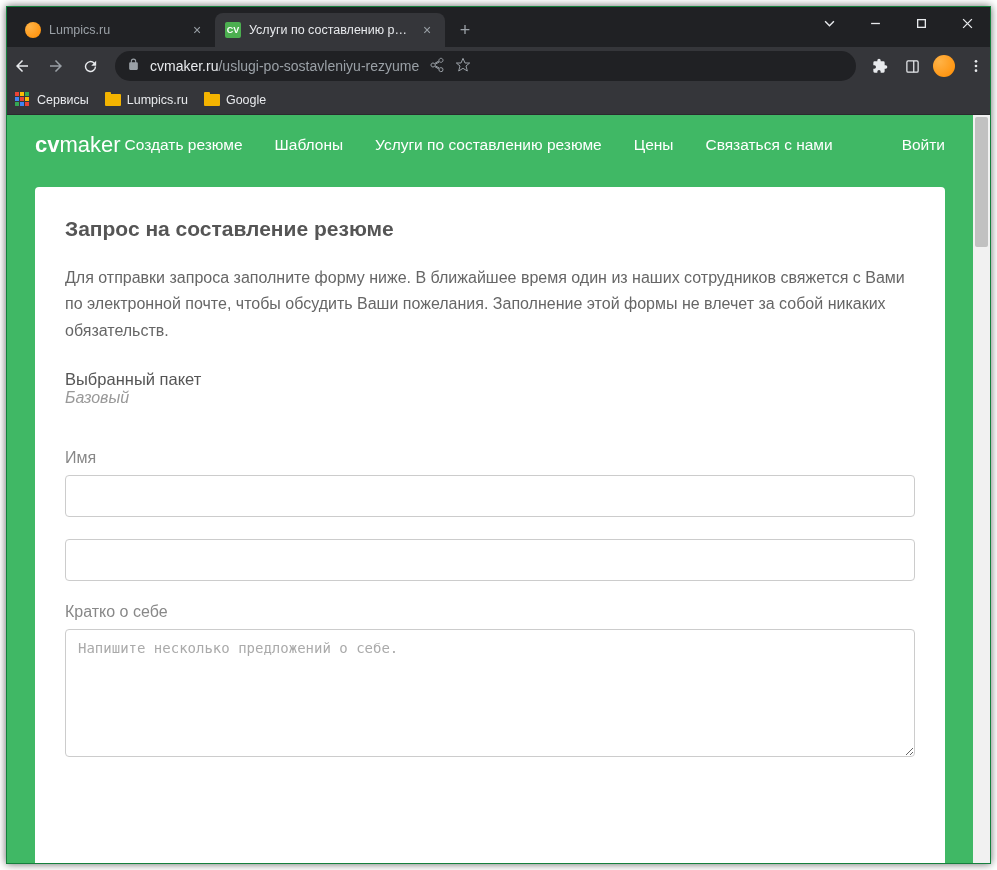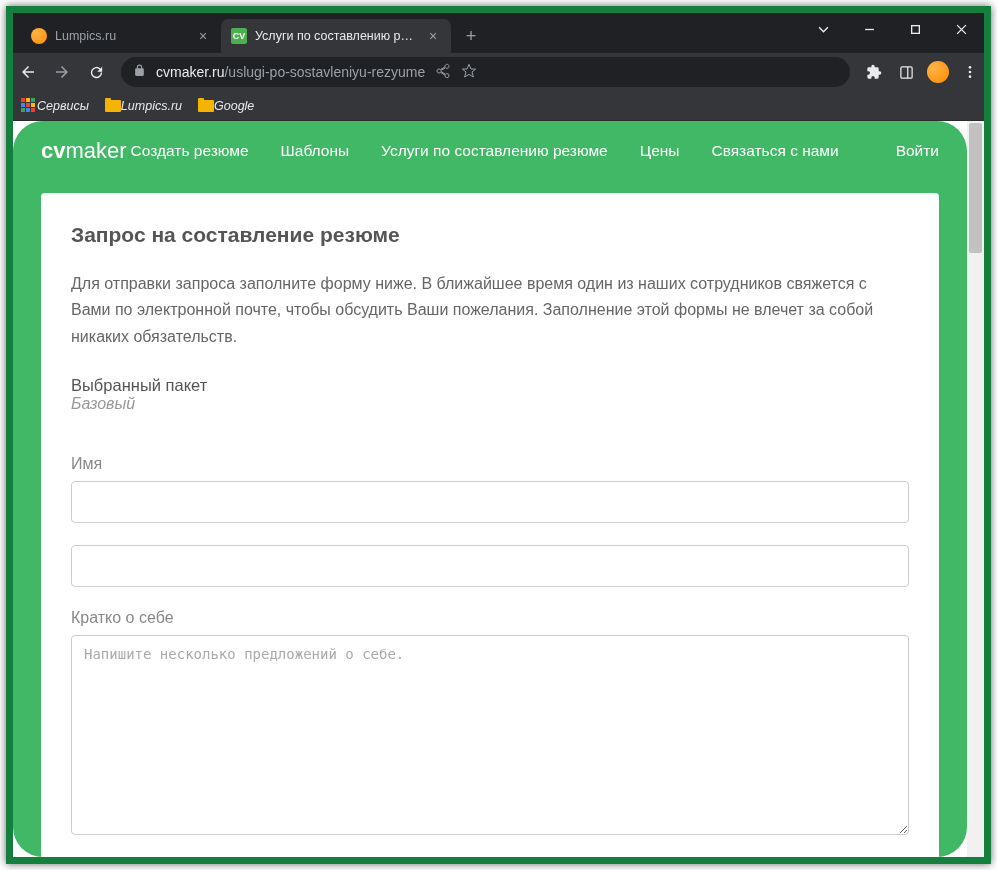--- a/index.html
+++ b/index.html
@@ -1,17 +1,17 @@
 <!DOCTYPE html>
 <html><head>
 <meta charset="utf-8">
 <style>
 * { margin: 0; padding: 0; box-sizing: border-box; }
 body { font-family: -apple-system, BlinkMacSystemFont, "Segoe UI", Arial, sans-serif; background: #fff; width: 997px; height: 870px; overflow: hidden; position: relative; }
-.window { width: 985px; height: 858px; margin: 6px; background: #6d28d9; box-shadow: 0 0 8px rgba(0,0,0,0.6); display: flex; flex-direction: column; border: 7px solid #15803d; }
+.window { width: 985px; height: 858px; margin: 6px; background: #6d28d9; box-shadow: 0 0 8px rgba(0,0,0,0.6); display: flex; flex-direction: column; border: 1px solid #15803d; }
 
 
 .titlebar { background: #202124; height: 40px; display: flex; align-items: flex-end; }
 .tabs-area { display: flex; flex: 1; align-items: flex-end; height: 100%; padding-left: 8px; }
 .tab { display: flex; align-items: center; height: 34px; padding: 0 10px; color: #9aa0a6; font-size: 12.5px; max-width: 230px; min-width: 200px; border-top-left-radius: 8px; border-top-right-radius: 8px; cursor: pointer; }
 .tab.active { background: #35363a; color: #e8eaed; }
 .tab .favicon { width: 16px; height: 16px; margin-right: 8px; flex-shrink: 0; border-radius: 50%; }
 .tab .fav-orange { background: radial-gradient(circle at 30% 30%, #ffb347, #ff8c00); }
 .tab .fav-cv { background: #4caf50; border-radius: 2px; display:flex; align-items:center; justify-content:center; color:#fff; font-size:9px; font-weight:700; }
 .tab .title { flex: 1; white-space: nowrap; overflow: hidden; text-overflow: ellipsis; }
@@ -29,53 +29,53 @@
 .addr .lock { margin-right:10px; color:#9aa0a6; }
 .addr .url { color:#e8eaed; }
 .addr .url .domain { color:#e8eaed; }
 .addr .url .path { color:#9aa0a6; }
 .addr-actions { display:flex; gap:10px; margin-left:10px; color:#9aa0a6; }
 .tool-icon { width:28px; height:28px; display:flex; align-items:center; justify-content:center; color:#e8eaed; cursor:pointer; }
 .avatar { width:22px; height:22px; border-radius:50%; background: radial-gradient(circle at 30% 30%, #ffb347, #ff8c00); }
 
 
 .bookmarks { background: #35363a; height: 30px; display:flex; align-items:center; padding: 0 8px; gap: 16px; border-bottom: 1px solid #2a2b2e; }
-.bm { display:flex; align-items:center; gap:0; color:#e8eaed; font-size:12.5px; cursor:pointer;font-style:italic; }
+.bm { display:flex; align-items:center; gap:6px; color:#e8eaed; font-size:12.5px; cursor:pointer; }
 .bm-icon { width:16px; height:16px; }
 .bm-apps { display:grid; grid-template-columns:repeat(3,4px); grid-template-rows:repeat(3,4px); gap:1px; }
 .bm-apps div { background:#ea4335; }
 .bm-apps div:nth-child(2){background:#fbbc05;} .bm-apps div:nth-child(3){background:#34a853;}
 .bm-apps div:nth-child(4){background:#4285f4;} .bm-apps div:nth-child(5){background:#ea4335;} .bm-apps div:nth-child(6){background:#fbbc05;}
 .bm-apps div:nth-child(7){background:#34a853;} .bm-apps div:nth-child(8){background:#4285f4;} .bm-apps div:nth-child(9){background:#ea4335;}
 .bm-folder { width:16px; height:12px; background:#f4b400; border-radius:1px; position:relative; }
 .bm-folder::before { content:''; position:absolute; top:-2px; left:0; width:6px; height:3px; background:#f4b400; border-radius:1px 1px 0 0; }
 
 
 .viewport { flex:1; display:flex; background:#fff; overflow:hidden; }
-.page { flex:1; background:#40b865; position:relative; overflow:hidden;border-radius:30px; }
+.page { flex:1; background:#40b865; position:relative; overflow:hidden; }
 .scrollbar-track { width:17px; background:#f1f1f1; position:relative; }
 .scrollbar-thumb { position:absolute; left:2px; right:2px; top:2px; height:130px; background:#c1c1c1; border-radius:2px; }
 
 .site-header { height:60px; display:flex; align-items:center; padding:0 28px; color:#fff; }
 .logo { font-size:22px; font-weight:400; margin-right:4px; }
 .logo b { font-weight:700; }
 .nav { display:flex; gap:32px; margin-left:0; font-size:15.5px; font-weight:500; flex:1; }
 .nav a { color:#fff; text-decoration:none; cursor:pointer; white-space:nowrap;text-align:center; }
 .nav-right { display:flex; gap:32px; }
 
 .card { background:#fff; margin: 12px 28px 0 28px; border-radius:4px; padding: 30px 30px 20px 30px; min-height:700px; }
 .card h2 { font-size:21px; font-weight:700; color:#555; margin-bottom:24px; }
 .card p.intro { font-size:16px; color:#666; line-height:1.65; margin-bottom:26px; }
 .card h3 { font-size:16.5px; font-weight:400; color:#555; margin-bottom:0; }
 .card .pkg { font-size:16px; font-style:italic; color:#999; margin-bottom:42px; }
 .form-group { margin-bottom:22px; }
 .form-group label { display:block; font-size:16px; color:#888; margin-bottom:8px; }
 .form-group input, .form-group textarea { width:100%; border:1px solid #ccc; border-radius:4px; padding:10px 12px; font-size:14px; font-family:inherit; color:#555; }
 .form-group input { height:42px; }
-.form-group textarea { height:200px; resize:vertical; font-family: Consolas, monospace; font-size:14px; color:#888; }
+.form-group textarea { height:128px; resize:vertical; font-family: Consolas, monospace; font-size:14px; color:#888; }
 .form-group textarea::placeholder { color:#aaa; }
 </style>
 </head>
 <body>
 
 <div class="window">
 
   <div class="titlebar">
     <div class="tabs-area">
       <div class="tab">

